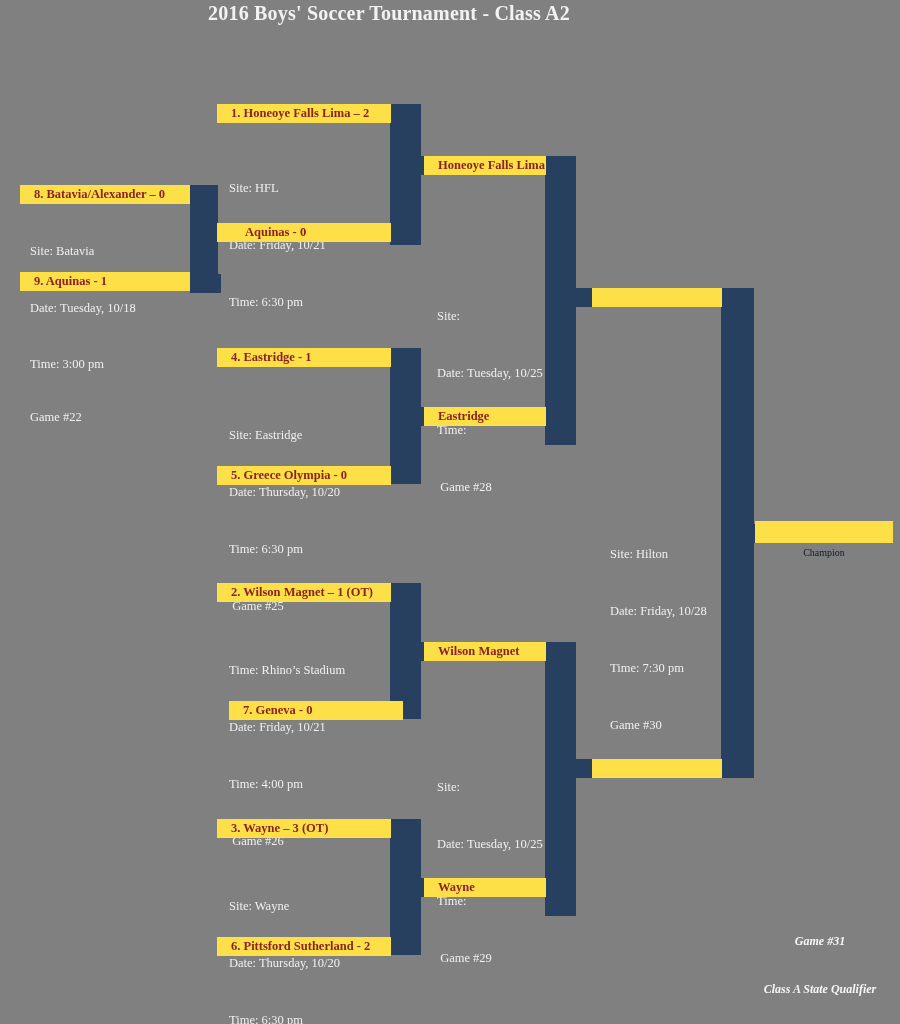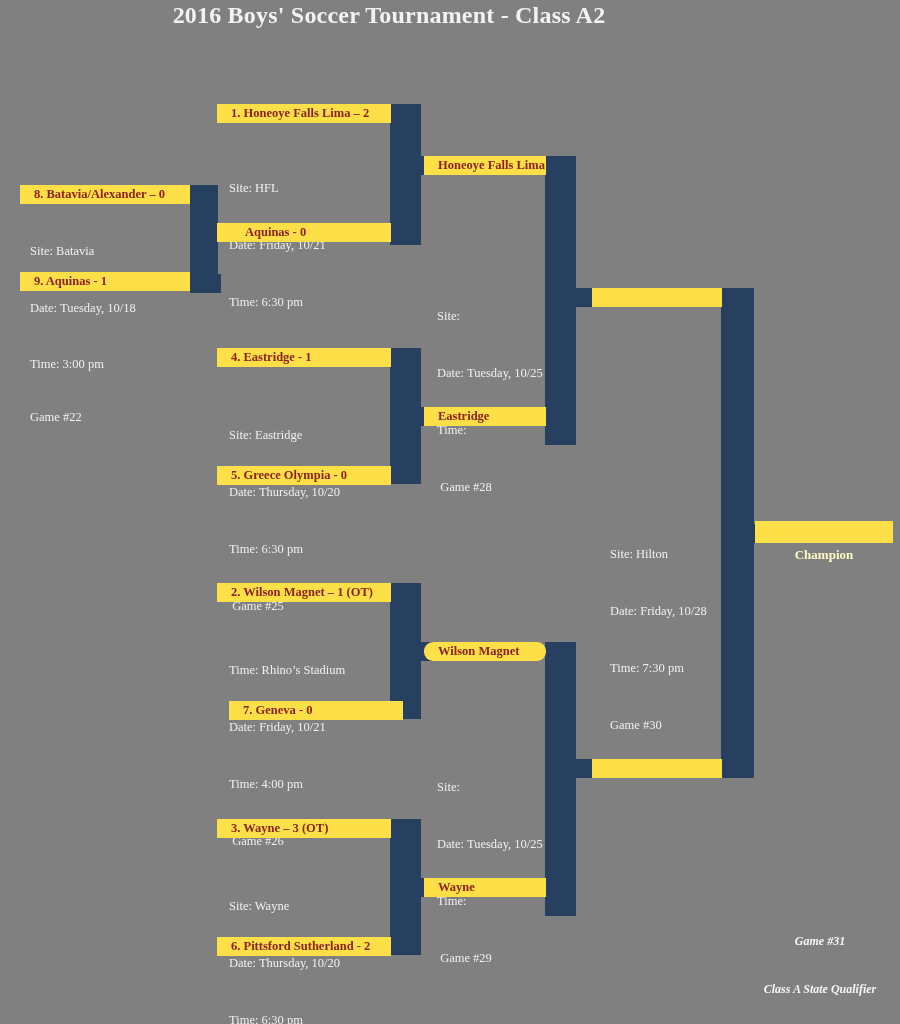--- a/index.html
+++ b/index.html
@@ -7,21 +7,21 @@
     width: 900px; height: 1024px;
     background: #808080;
     font-family: "Liberation Serif", "DejaVu Serif", serif;
     overflow: hidden;
   }
   #stage { position: relative; width: 900px; height: 1024px; }
 
   .title {
     position: absolute; left: 0; top: 2px; width: 778px;
     text-align: center; color: #f2f2f2;
-    font-size: 24px; font-weight: bold; letter-spacing: .2px;
+    font-size: 20px; font-weight: bold; letter-spacing: .2px;
   }
   .subtitle {
     position: absolute; left: 0; top: 29px; width: 900px;
     text-align: center; color: #f0f0f0; font-size: 12px; font-weight: bold;
   }
 
   
   .box {
     position: absolute;
     background: #fde047;
@@ -42,22 +42,22 @@
   .info {
     position: absolute;
     color: #f0efee;
     font-size: 12.5px;
     line-height: 19px;
     white-space: pre;
   }
   .info .ln { display: block; }
 
   .champ-label {
-    position: absolute; text-align: center; color: #fef9c3;
-    font-size: 13px; font-weight: bold;
+    position: absolute; text-align: center; color: #0f172a;
+    font-size: 10px; font-weight: normal;
   }
   .footer {
     position: absolute; text-align: center; color: #f5f5f5;
     font-size: 12px; font-weight: bold; font-style: italic;
     line-height: 16px; white-space: pre;
   }
   .footer .ln { display: block; }
 </style>
 </head>
 <body>
@@ -134,21 +134,21 @@
     <span class="ln">Site:</span>
     <span class="ln">Date: Tuesday, 10/25</span>
     <span class="ln">Time:</span>
     <span class="ln"> Game #28</span>
   </div>
   <div class="box" style="left:424px; top:407px; width:122px; height:19px;">Eastridge</div>
 
   <div class="bar" style="left:545px; top:642px; width:31px; height:274px;"></div>
   <div class="bar" style="left:545px; top:759px; width:60px; height:19px;"></div>
 
-  <div class="box" style="left:424px; top:642px; width:122px; height:19px;border-radius:9px;">Wilson Magnet</div>
+  <div class="box" style="left:424px; top:642px; width:122px; height:19px;">Wilson Magnet</div>
   <div class="info" style="left:437px; top:740px;">
     <span class="ln">Site:</span>
     <span class="ln">Date: Tuesday, 10/25</span>
     <span class="ln">Time:</span>
     <span class="ln"> Game #29</span>
   </div>
   <div class="box" style="left:424px; top:878px; width:122px; height:19px;">Wayne</div>
 
   <div class="bar" style="left:721px; top:288px; width:33px; height:490px;"></div>
   <div class="bar" style="left:721px; top:524px; width:39px; height:19px;"></div>

